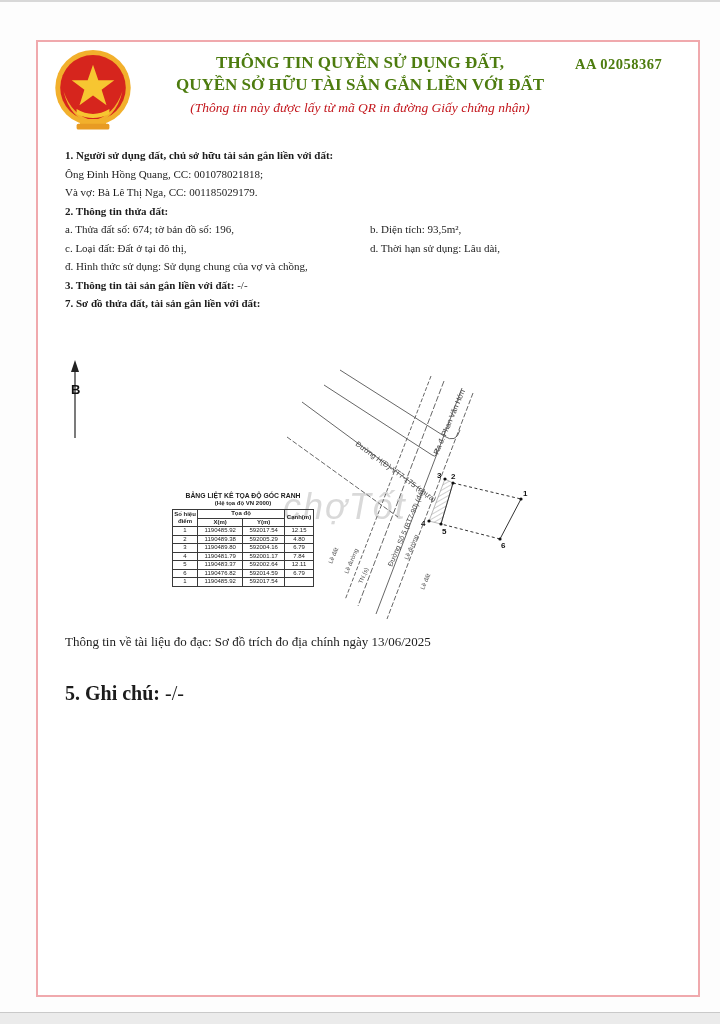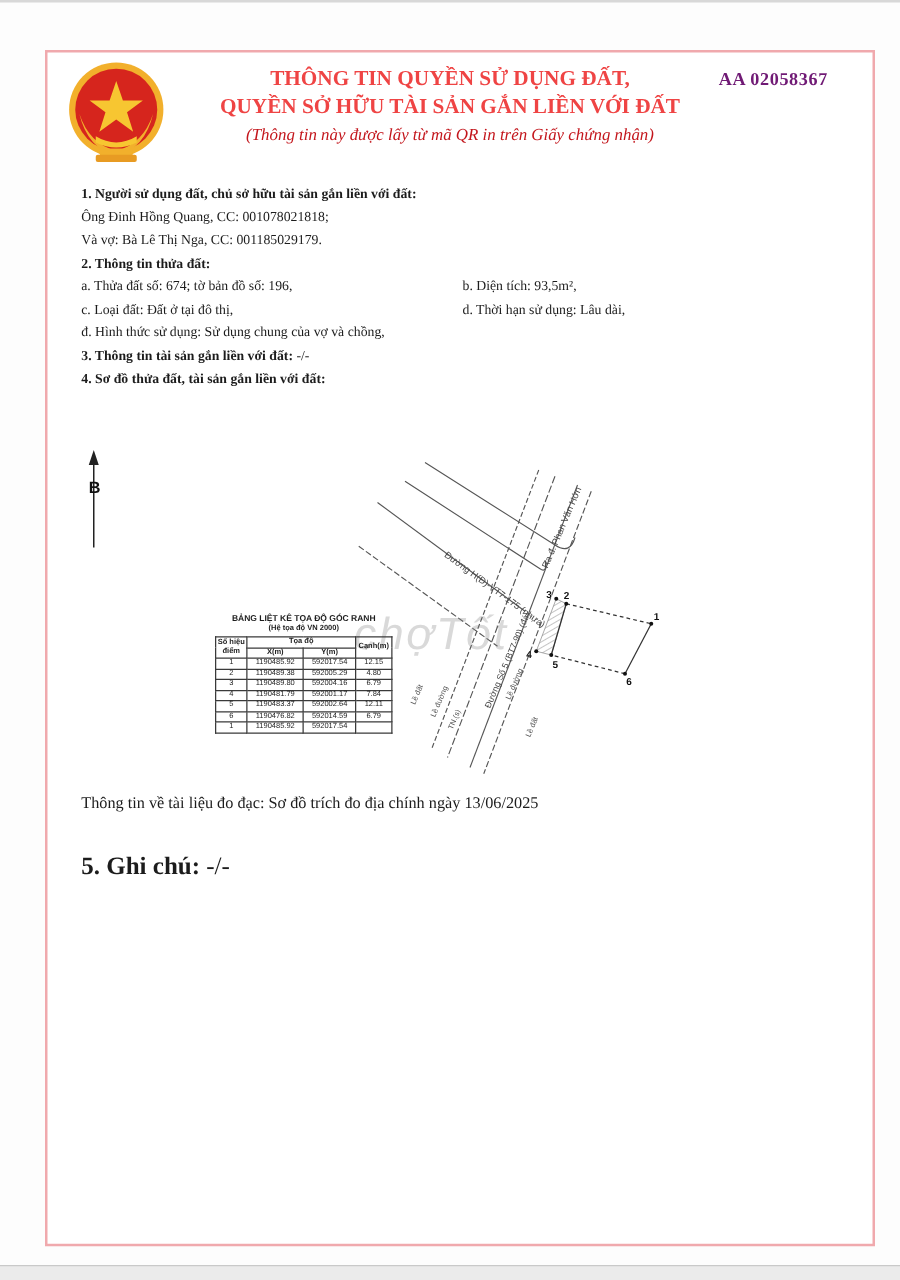--- a/index.html
+++ b/index.html
@@ -2,23 +2,23 @@
 <html><head>
 <meta charset="utf-8">
 <style>
   html,body{margin:0;padding:0;}
   body{width:720px;height:1024px;background:#fdfdfd;font-family:"Liberation Serif",serif;color:#1c1c1c;position:relative;overflow:hidden;}
   .topline{position:absolute;top:0;left:0;width:720px;height:2px;background:#d8d8d8;}
   .bottomstrip{position:absolute;left:0;top:1012px;width:720px;height:12px;background:#ebebeb;border-top:1px solid #c9c9c9;}
   .frame{position:absolute;left:36px;top:40px;width:660px;height:953px;border:2px solid #f0a9ad;background:#ffffff;}
   
   .emblem{position:absolute;left:52px;top:48px;width:82px;height:86px;}
-  .hdr-title{position:absolute;left:150px;top:52px;width:420px;text-align:center;color:#ef4444;font-weight:bold;font-size:17px;line-height:22px;}
+  .hdr-title{position:absolute;left:150px;top:52px;width:420px;text-align:center;color:#4d7c0f;font-weight:bold;font-size:17px;line-height:22px;}
   .hdr-sub{position:absolute;left:150px;top:100px;width:420px;text-align:center;color:#c3161c;font-style:italic;font-size:13.5px;}
-  .serial{position:absolute;left:575px;top:56px;width:120px;font-weight:bold;font-size:14.5px;color:#701a75;letter-spacing:.5px;}
+  .serial{position:absolute;left:575px;top:56px;width:120px;font-weight:bold;font-size:14.5px;color:#4d7c0f;letter-spacing:.5px;}
   
   .bodytext{position:absolute;left:65px;top:146px;width:622px;font-size:11px;line-height:18.5px;}
   .sec{font-weight:bold;}
   .row2{display:flex;align-items:center;}
   .row2 .colL{width:305px;}
   .row2 .colR{flex:1;}
   .inlineval{font-weight:normal;}
   
   .diagram{position:absolute;left:40px;top:352px;width:648px;height:280px;}
   .watermark{position:absolute;left:283px;top:486px;font-size:36px;font-weight:normal;font-style:italic;color:rgba(130,130,130,0.30);letter-spacing:2px;font-family:"Liberation Sans",sans-serif;}
@@ -49,42 +49,42 @@
     <path d="M30 74 Q50 86 70 74 L70 80 Q50 90 30 80 Z" fill="#f7c631"></path>
     <rect x="34" y="86" width="32" height="8" rx="2" fill="#f2b02c"></rect>
     <rect x="30" y="92" width="40" height="7" rx="2" fill="#e89b23"></rect>
   </svg>
 </div>
 
 <div class="hdr-title">
   <div>THÔNG TIN QUYỀN SỬ DỤNG ĐẤT,</div>
   <div>QUYỀN SỞ HỮU TÀI SẢN GẮN LIỀN VỚI ĐẤT</div>
 </div>
-<div class="hdr-sub">(Thông tin này được lấy từ mã QR in trên Giấy chứng nhận)</div>
+<div class="hdr-sub">(Thông tin này được lấy từ mã QR in đường Giấy chứng nhận)</div>
 <div class="serial">AA 02058367</div>
 
 <div class="bodytext">
   <div class="sec">1. Người sử dụng đất, chủ sở hữu tài sản gắn liền với đất:</div>
   <div>Ông Đinh Hồng Quang, CC: 001078021818;</div>
   <div>Và vợ: Bà Lê Thị Nga, CC: 001185029179.</div>
   <div class="sec">2. Thông tin thửa đất:</div>
   <div class="row2">
     <div class="colL">a. Thửa đất số: 674; tờ bản đồ số: 196,</div>
     <div class="colR">b. Diện tích: 93,5m²,</div>
   </div>
   <div class="row2">
     <div class="colL">c. Loại đất: Đất ở tại đô thị,</div>
     <div class="colR">d. Thời hạn sử dụng: Lâu dài,</div>
   </div>
   <div>đ. Hình thức sử dụng: Sử dụng chung của vợ và chồng,</div>
   <div>
     <span class="sec">3. Thông tin tài sản gắn liền với đất:</span>
     <span class="inlineval">-/-</span>
   </div>
-  <div class="sec">4. Sơ đồ thửa đất, tài sản gắn liền với đất:</div>
+  <div class="sec">7. Sơ đồ thửa đất, tài sản gắn liền với đất:</div>
 </div>
 
 <div class="diagram">
   <svg viewBox="0 0 648 280" width="648" height="280">
     <defs>
       <pattern id="hatch" width="4" height="4" patternTransform="rotate(60)" patternUnits="userSpaceOnUse">
         <line x1="0" y1="0" x2="0" y2="4" stroke="#8a8a8a" stroke-width="0.8"></line>
       </pattern>
     </defs>
 

